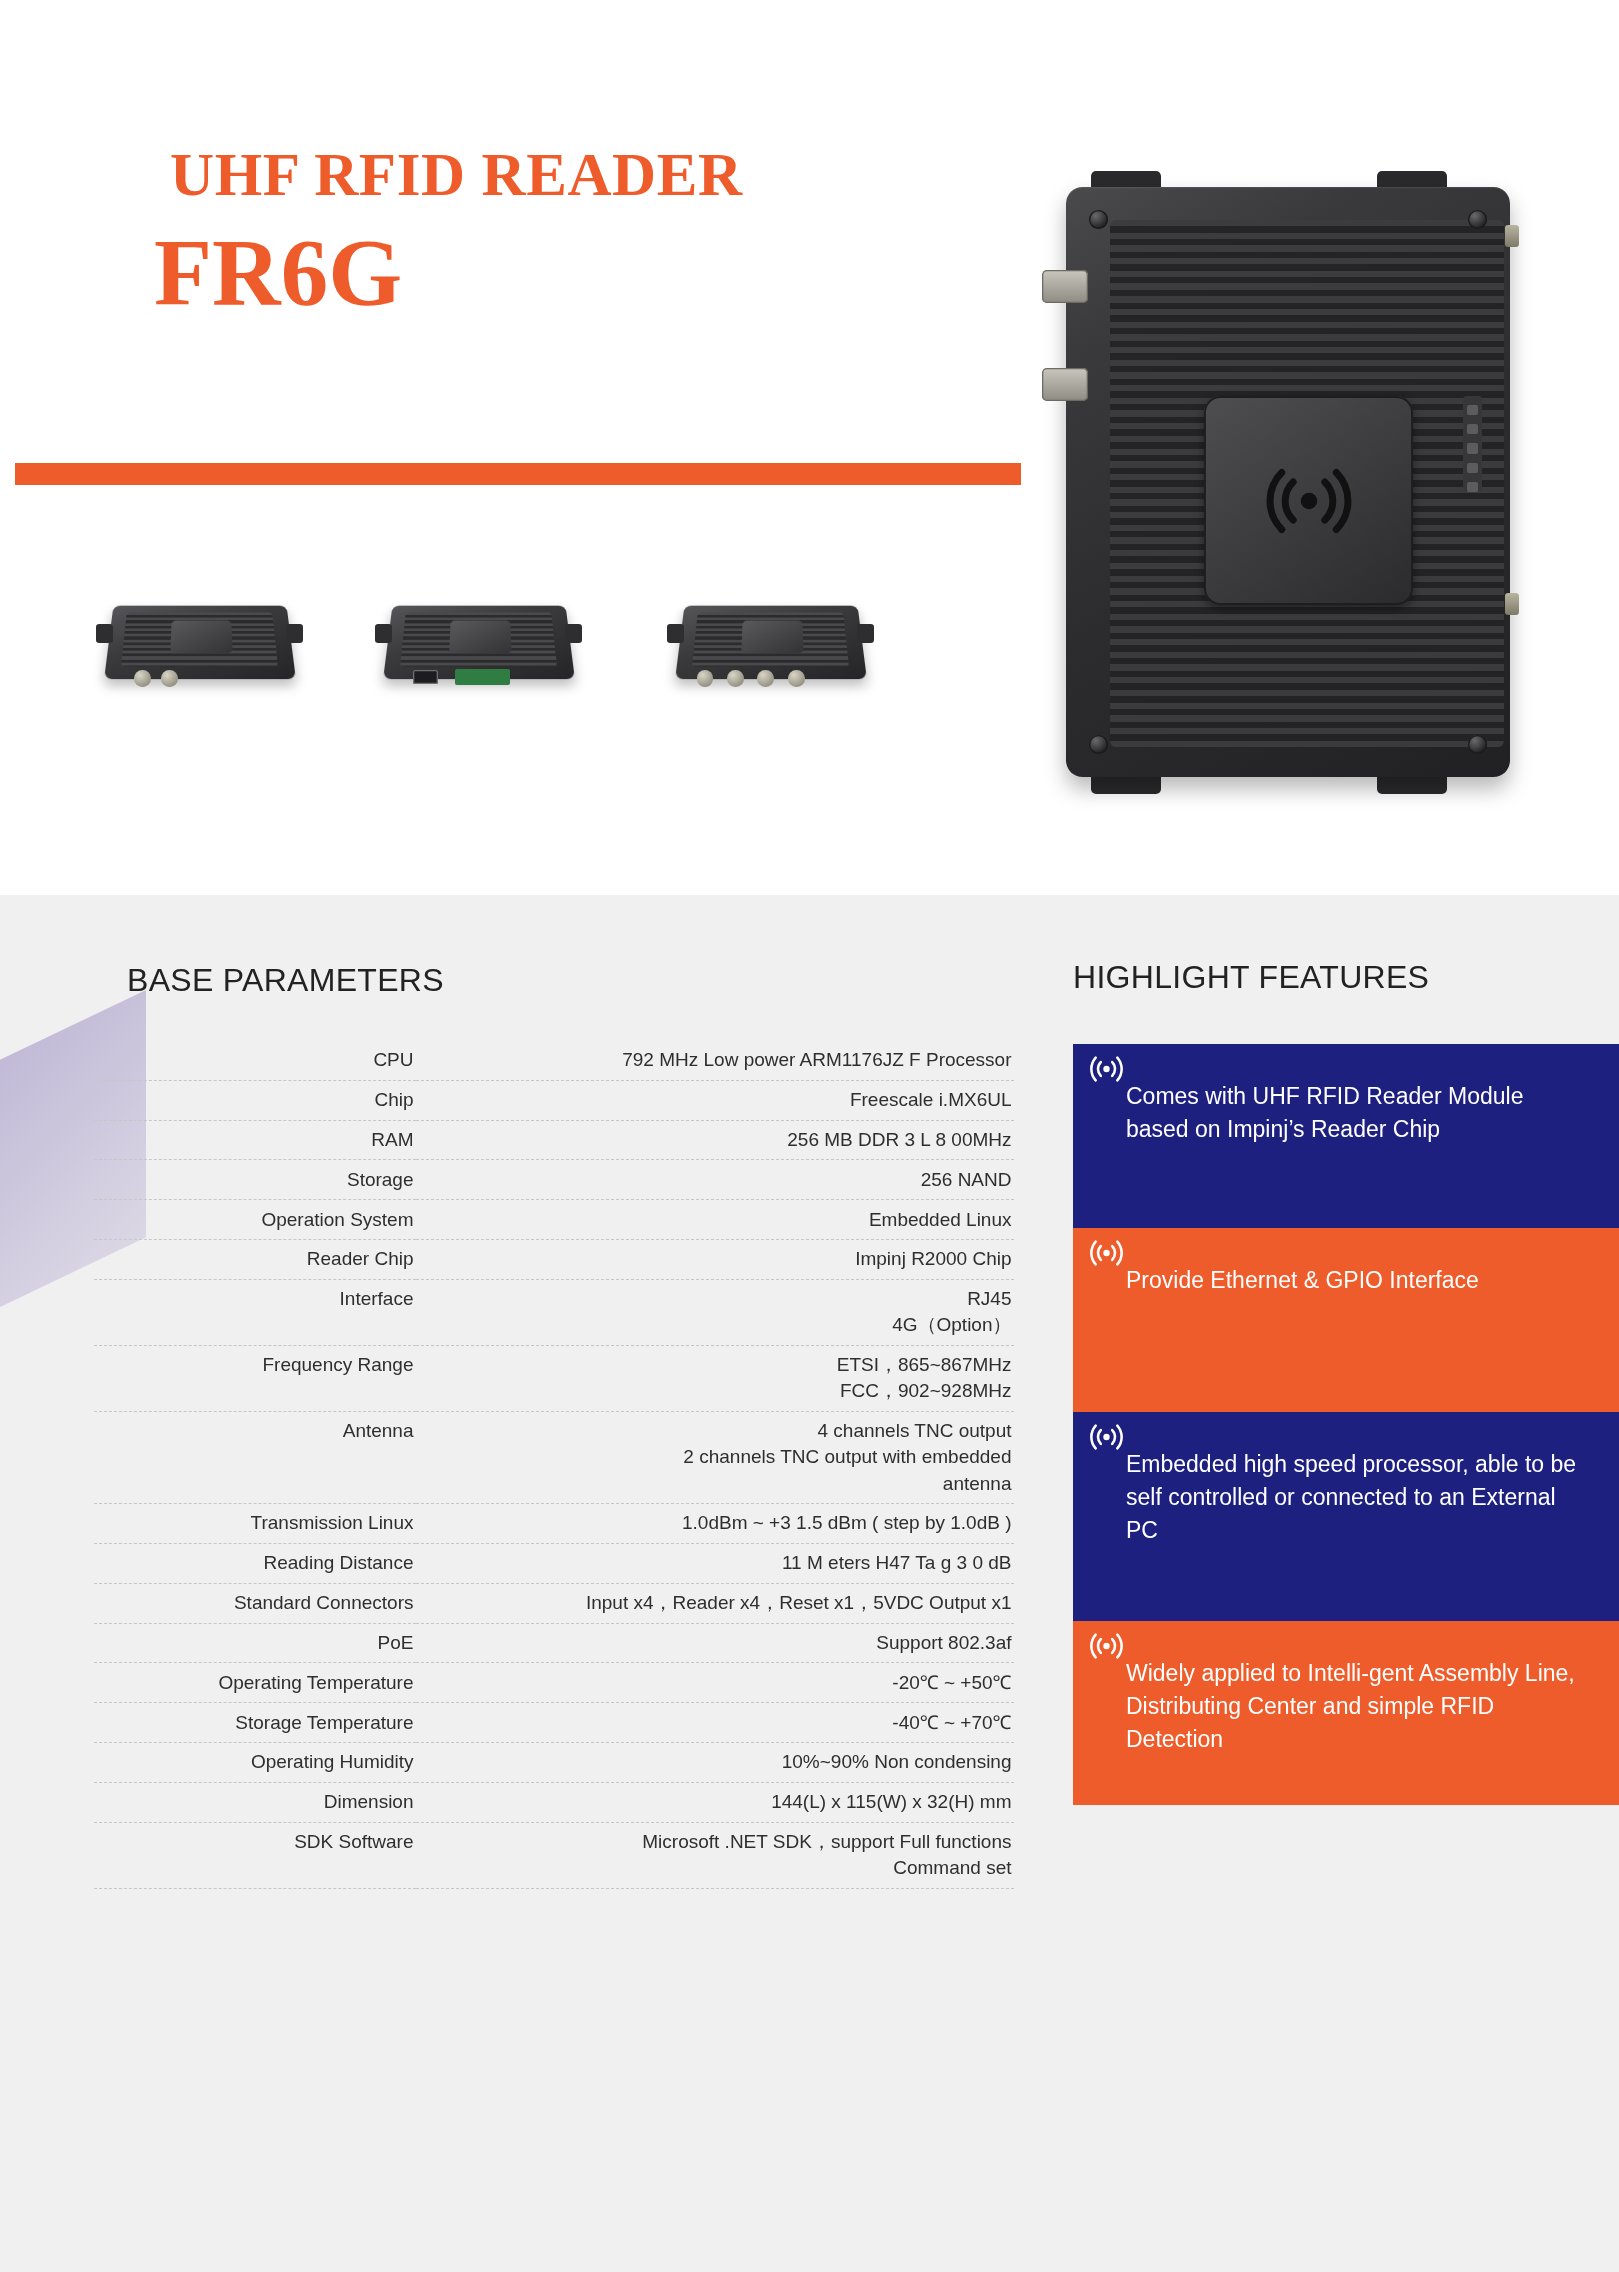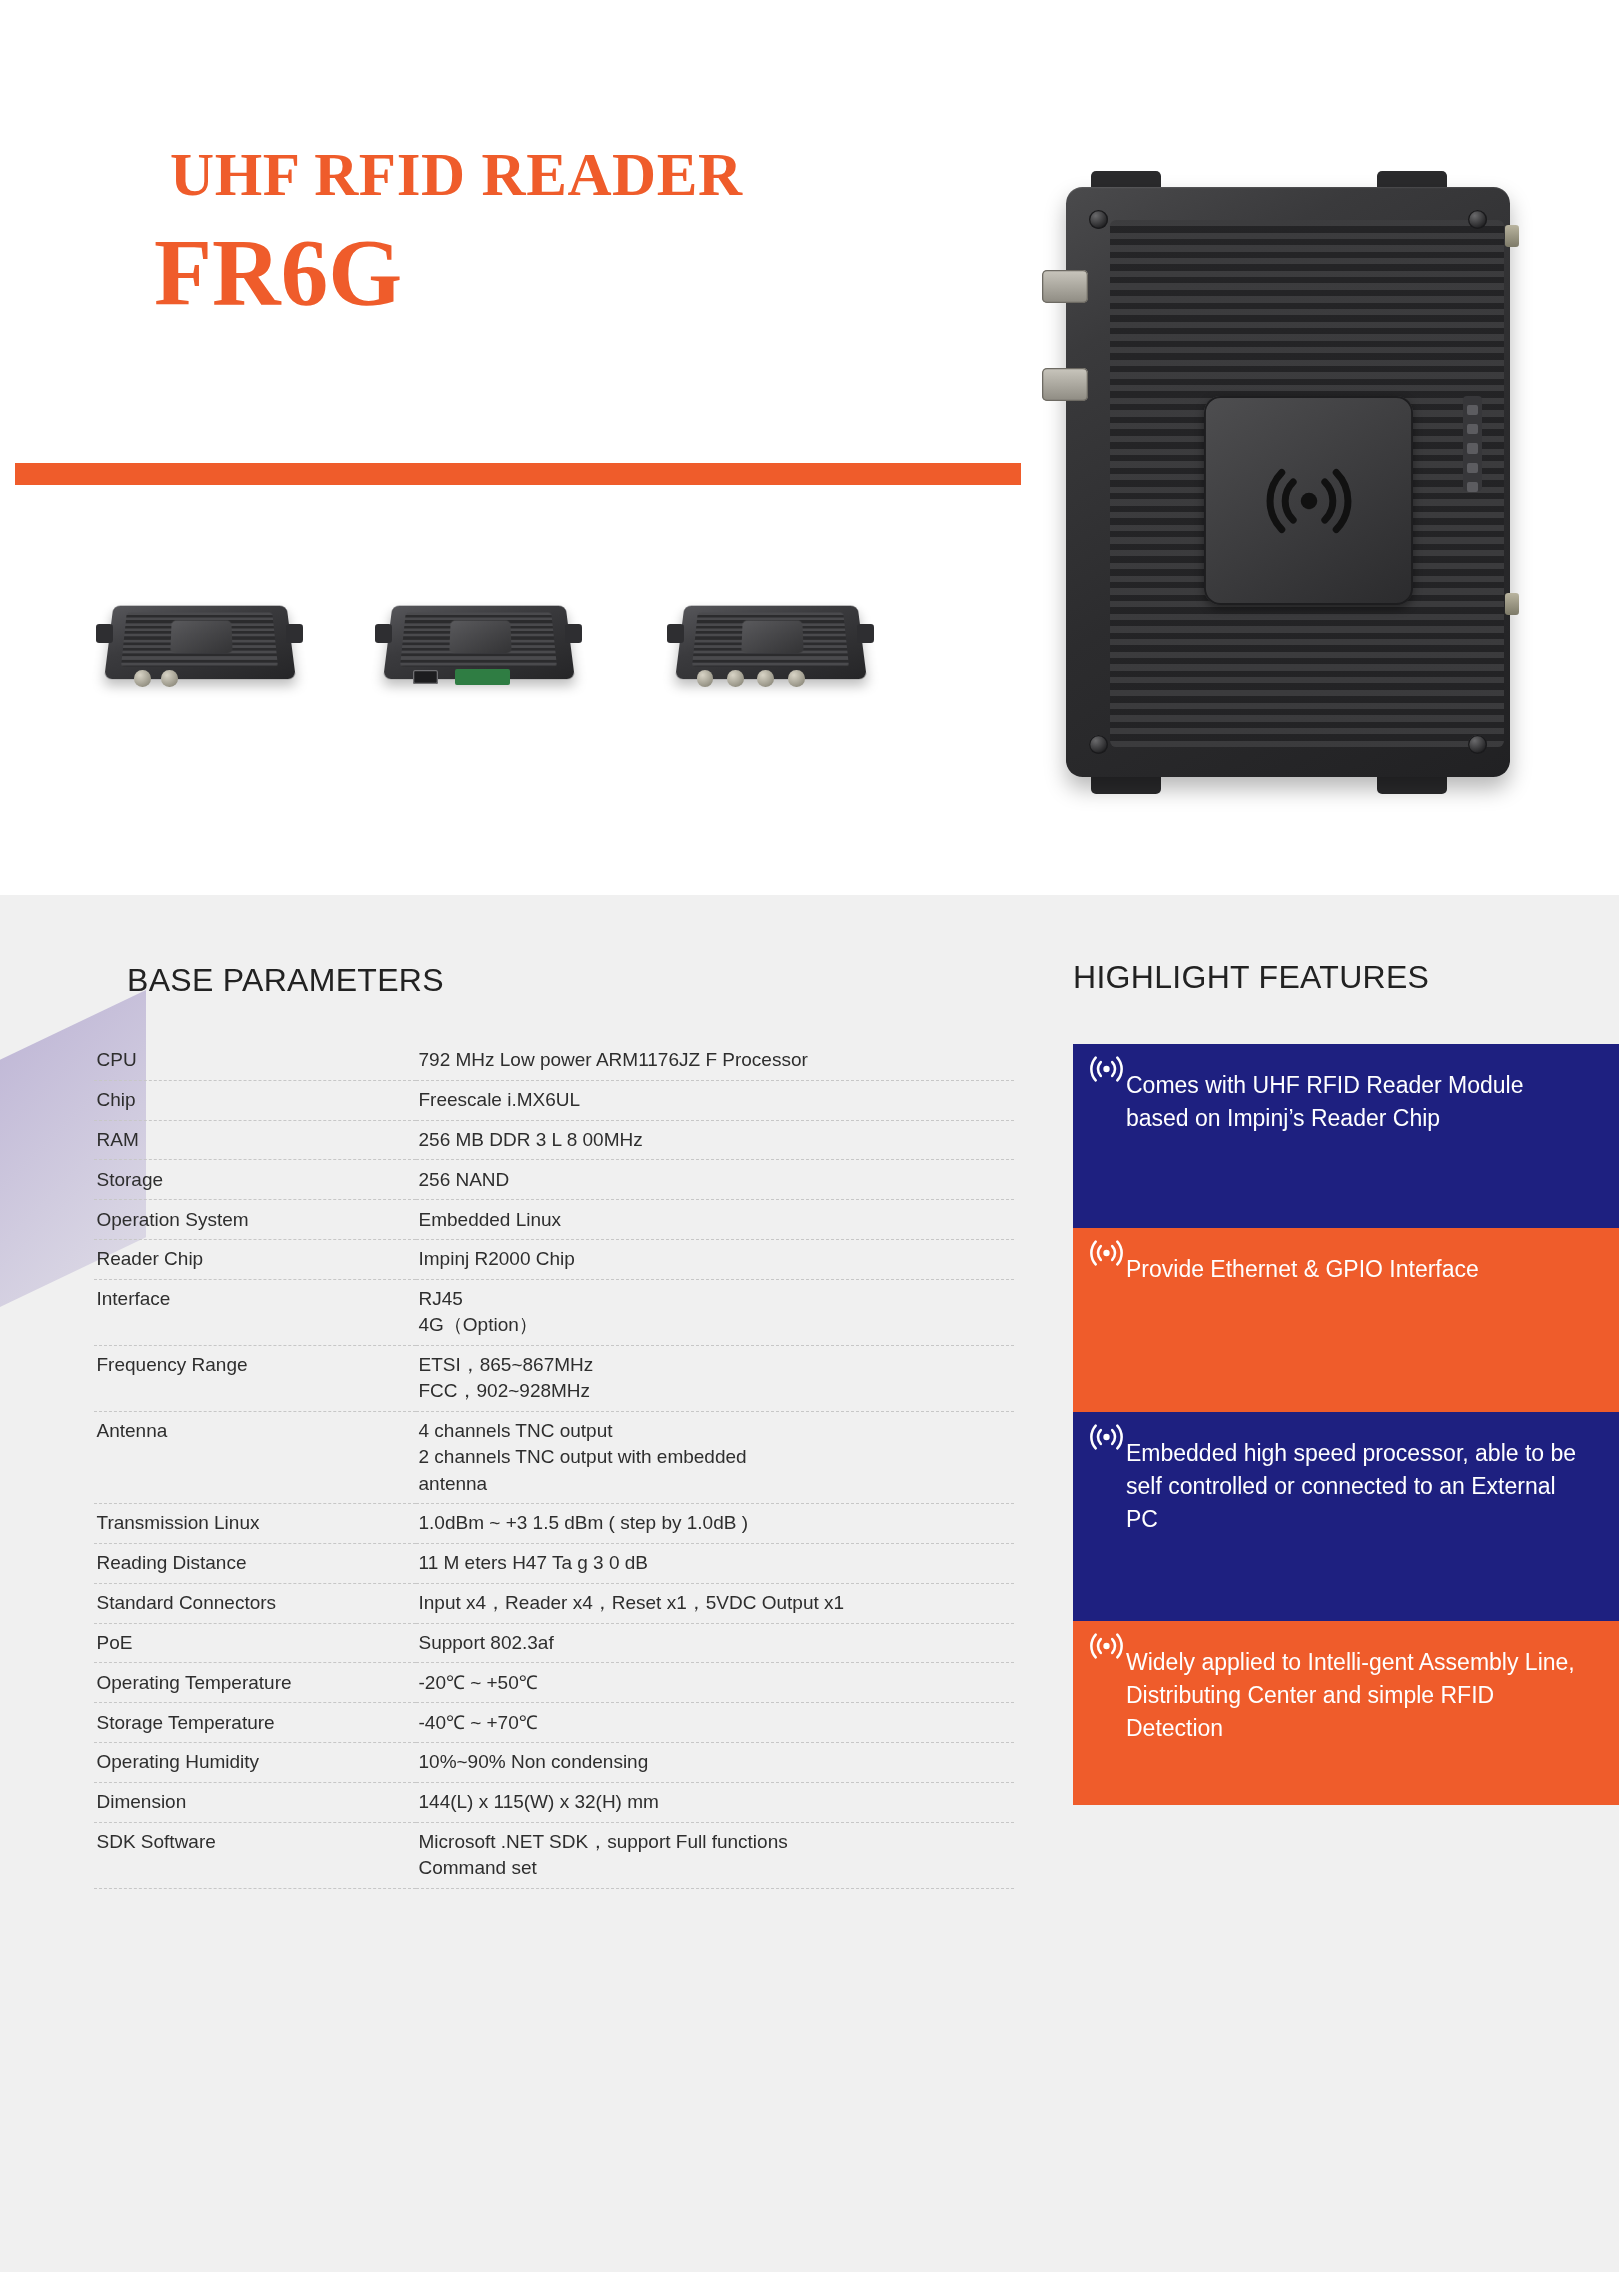--- a/index.html
+++ b/index.html
@@ -294,20 +294,21 @@
     width: 920px;
     border-collapse: collapse;
     font-size: 19px;
     color: #333;
   }
   .spec-table td {
     padding: 6.3px 2.5px 6.3px 2.5px;
     vertical-align: top;
     border-bottom: 1.3px dashed #c7c7c7;
     line-height: 1.38;
+    text-align: right;
   }
   .spec-table td.k {
     width: 317px;
     color: #2e2e2e;
   }
   .spec-table td.v {
     color: #2e2e2e;
   }
   .spec-table tr:last-child td { border-bottom: 1.3px dashed #c7c7c7; }
   .vline { display: block; }
@@ -331,21 +332,21 @@
   .card.orange { background: #ef5c2b; }
   .card .card-icon {
     position: absolute;
     left: 16.5px;
     top: 11.4px;
     width: 33px;
     height: 28px;
   }
   .card .card-text {
     display: block;
-    margin-top: 8px;
+    margin-top: 19px;
   }
   #card-1 { height: 184px; }
   #card-2 { height: 184px; }
   #card-3 { height: 209px; }
   #card-4 { height: 184px; }
 </style>
 </head>
 <body>
 
 <div class="page-frame">

